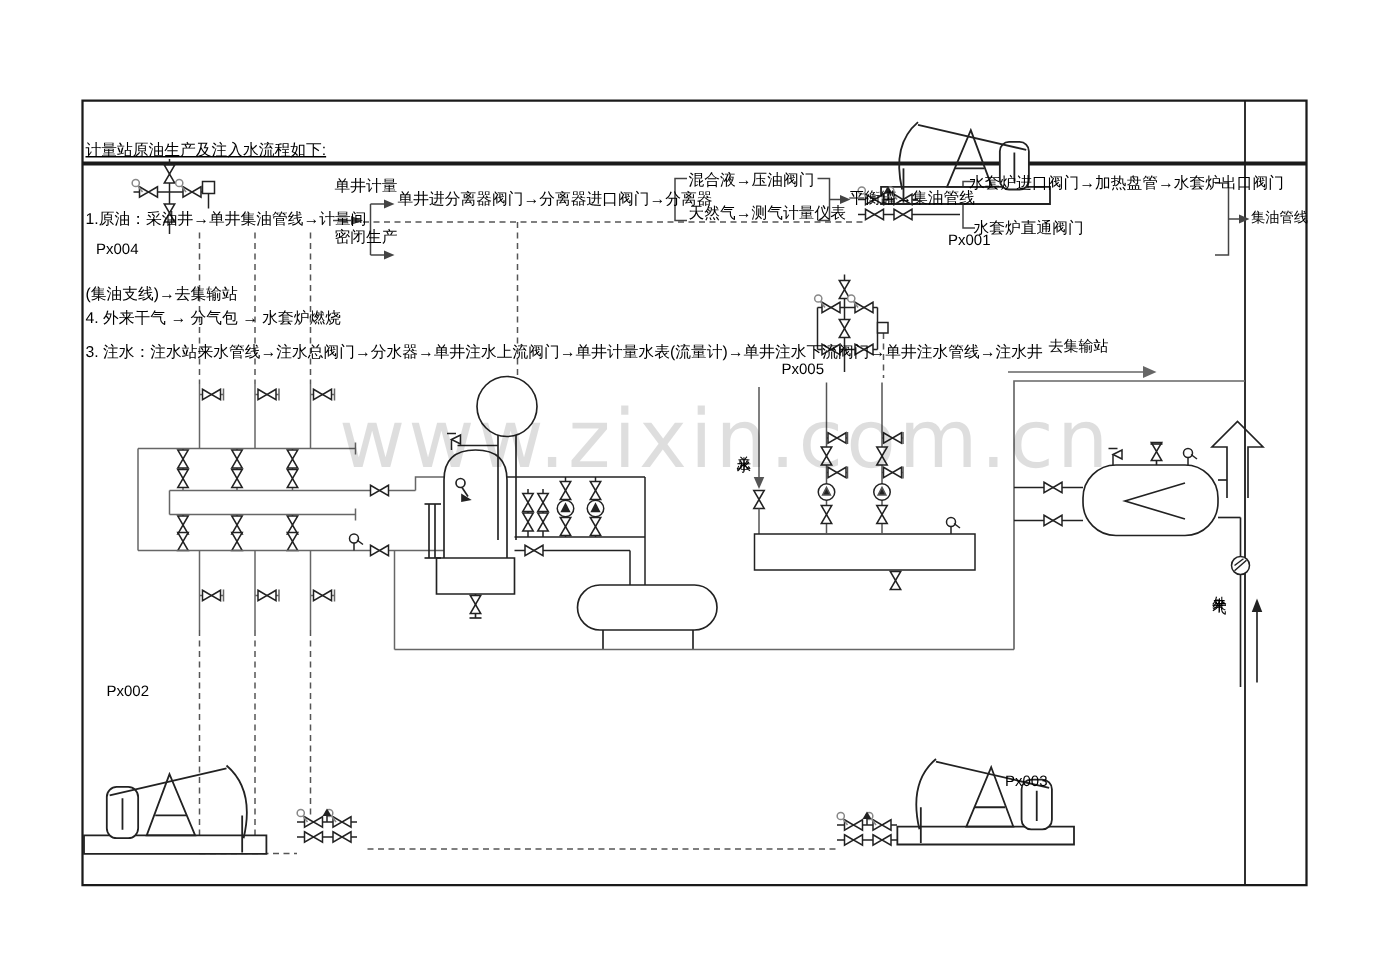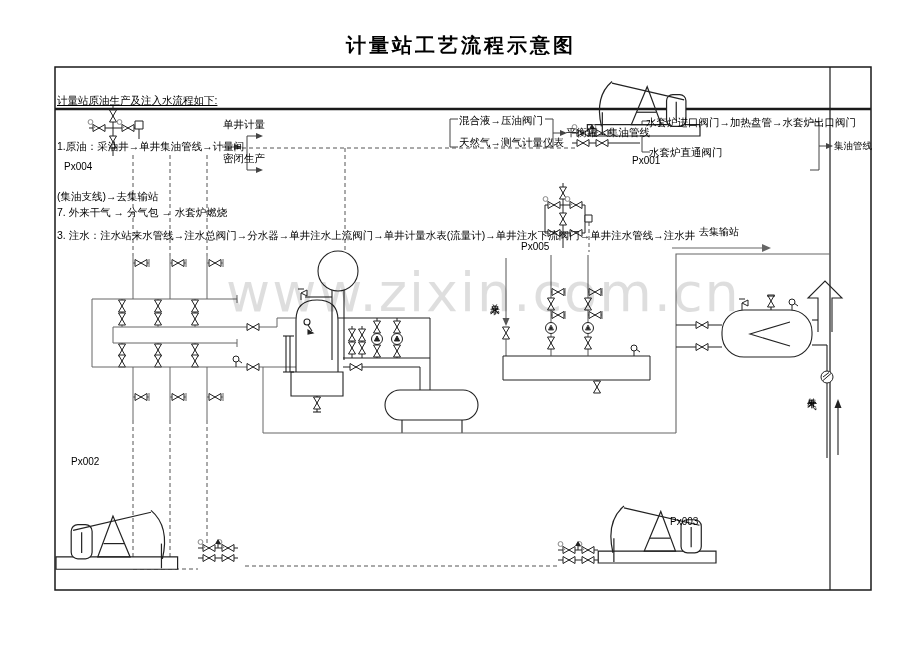--- a/index.html
+++ b/index.html
@@ -330,40 +330,40 @@
     </g>
 
     <g>
       <use href="#pj" transform="translate(716,494) scale(-0.92,0.92)"></use>
       <use href="#tree" x="558" y="550"></use>
     </g>
   </svg>
 
   <div class="t wm" style="left:226px;top:262px;">www.zixin.com.cn</div>
 
-  <div class="t title" style="left:346px;top:34px;">计量站工艺流程示意图</div>
 
   <div class="t under" style="left:57px;top:94px;">计量站原油生产及注入水流程如下:</div>
 
   <div class="t" style="left:57px;top:140px;">1.原油：采油井→单井集油管线→计量间</div>
   <div class="t sm" style="left:64px;top:161px;">Px004</div>
 
   <div class="t" style="left:223px;top:118px;">单井计量</div>
+  <div class="t" style="left:265px;top:127px;">单井进分离器阀门→分离器进口阀门→分离器</div>
   <div class="t" style="left:459px;top:114px;">混合液→压油阀门</div>
   <div class="t" style="left:459px;top:136px;">天然气→测气计量仪表</div>
   <div class="t" style="left:566px;top:126px;">平衡罐→集油管线</div>
   <div class="t" style="left:646px;top:116px;">水套炉进口阀门→加热盘管→水套炉出口阀门</div>
   <div class="t" style="left:649px;top:146px;">水套炉直通阀门</div>
   <div class="t sm" style="left:632px;top:155px;text-align:center;">Px001</div>
   <div class="t tiny" style="left:834px;top:141px;">集油管线</div>
 
   <div class="t" style="left:223px;top:152px;">密闭生产</div>
 
   <div class="t" style="left:57px;top:190px;">(集油支线)→去集输站</div>
-  <div class="t" style="left:57px;top:206px;">7. 外来干气 → 分气包 → 水套炉燃烧</div>
+  <div class="t" style="left:57px;top:206px;">4. 外来干气 → 分气包 → 水套炉燃烧</div>
   <div class="t" style="left:57px;top:229px;">3. 注水：注水站来水管线→注水总阀门→分水器→单井注水上流阀门→单井计量水表(流量计)→单井注水下流阀门→单井注水管线→注水井</div>
   <div class="t sm" style="left:521px;top:241px;">Px005</div>
 
   <div class="t sm" style="left:699px;top:226px;">去集输站</div>
   <div class="t vert" style="left:489px;top:296px;">总来水</div>
   <div class="t vert" style="left:806px;top:390px;">外来干气</div>
 
   <div class="t sm" style="left:71px;top:456px;text-align:right;">Px002</div>
   <div class="t sm" style="left:670px;top:516px;">Px003</div>
 

